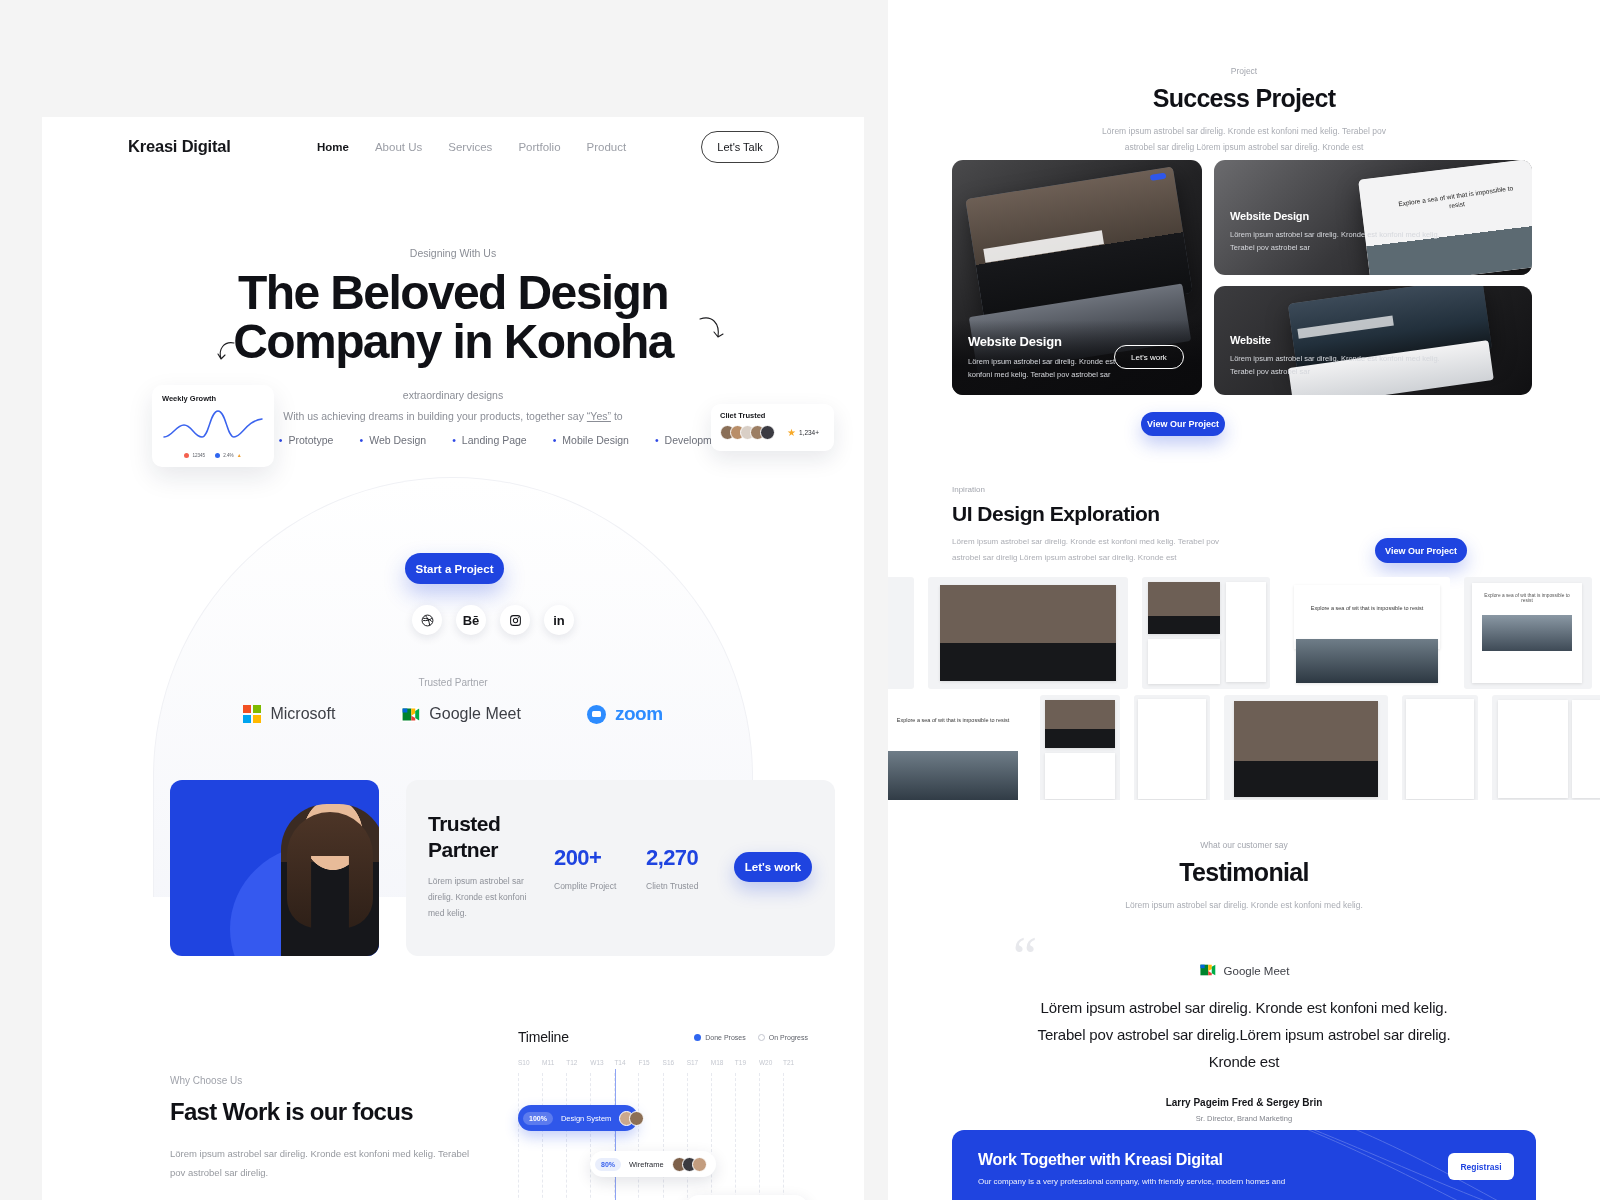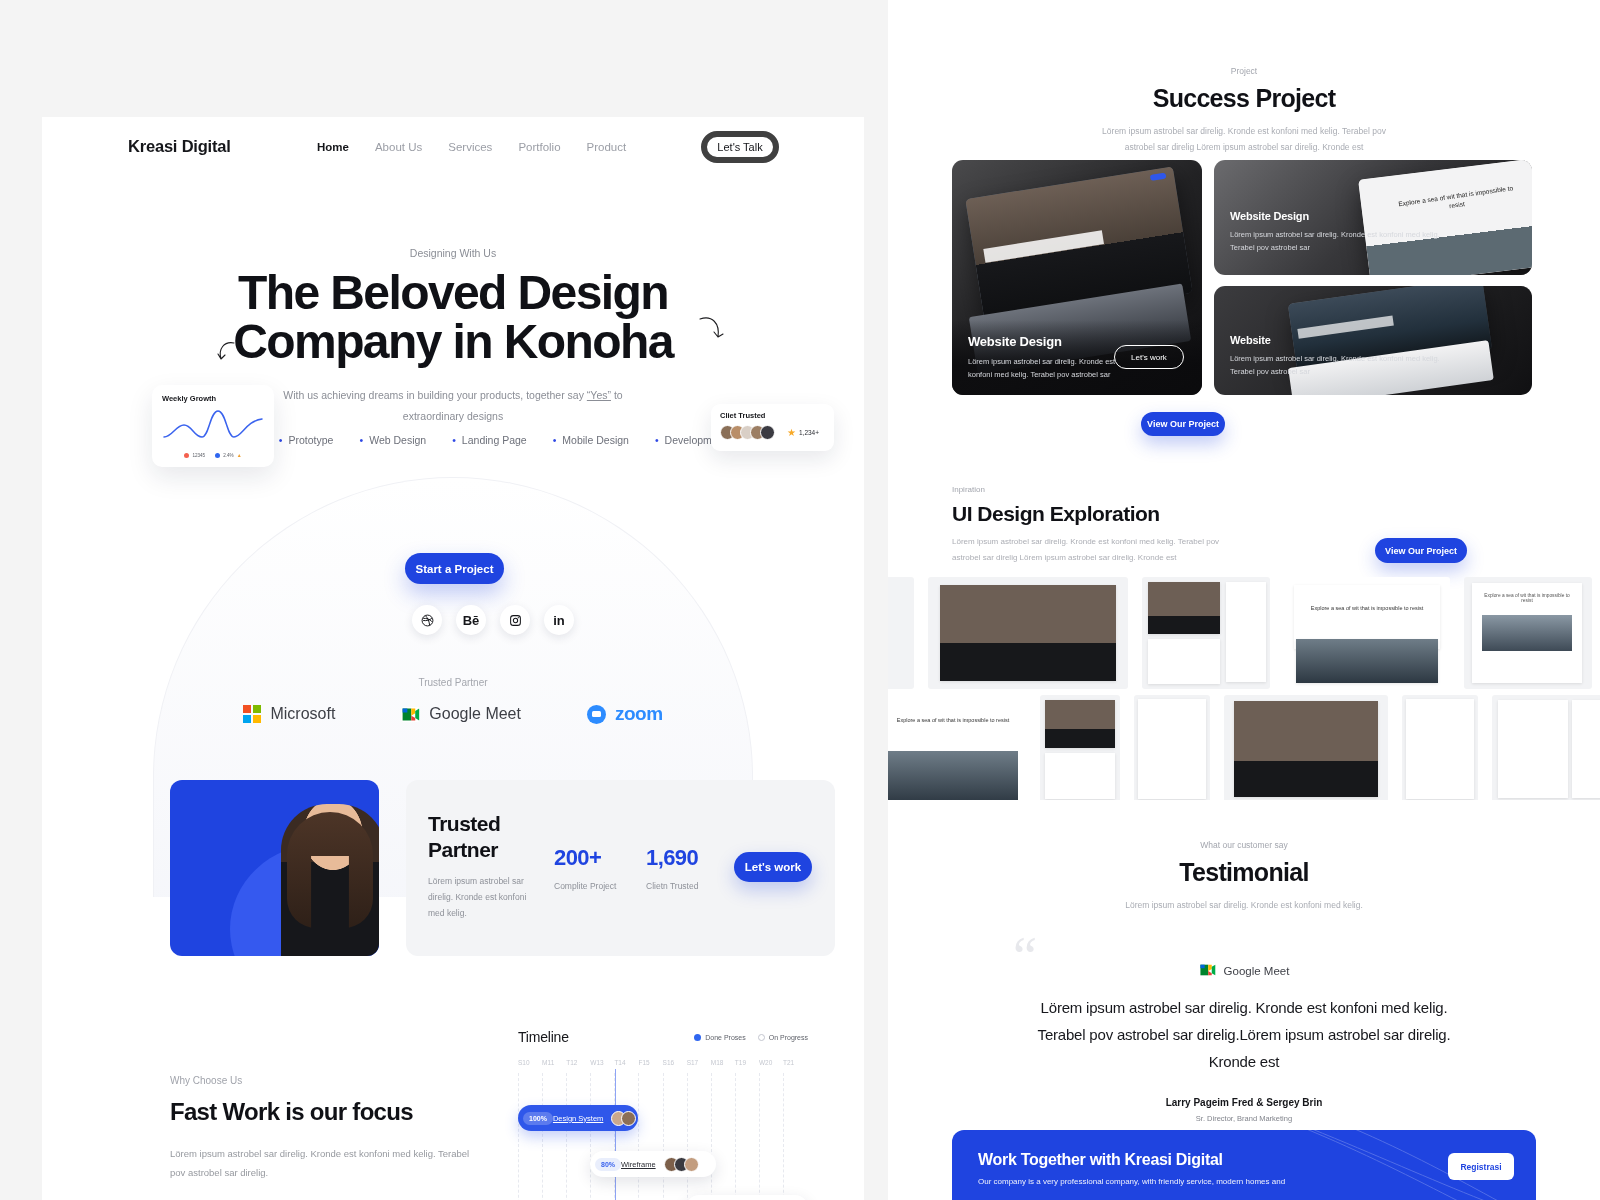--- a/index.html
+++ b/index.html
@@ -31,21 +31,21 @@
   }
   .nav-links {
     position: absolute; left: 275px; top: 24px;
     display: flex; gap: 26px; align-items: center;
   }
   .nav-link { font-size: 11.5px; color: #9b9ea6; cursor: pointer; white-space: nowrap; }
   .nav-link.active { color: #15161a; font-weight: 700; }
   .btn-talk {
     position: absolute; right: 85px; top: 14px;
     width: 78px; height: 32px; border-radius: 18px;
-    border: 6px solid #404040; background: #fff;
+    border: 1px solid #404040; background: #fff;
     display: flex; align-items: center; justify-content: center;
     font-size: 11px; color: #15161a; cursor: pointer;
   }
 
   
   .hero { position: absolute; left: 0; top: 62px; width: 100%; }
   .eyebrow {
     text-align: center; font-size: 10.5px; color: #8b8e96; margin-top: 68px;
   }
   .hero-title {
@@ -209,21 +209,21 @@
   .tl-cols i { width: 24.1px; border-left: 1px dashed #e7e9ef; height: 100%; display: block; }
   .tl-now { position: absolute; left: 97px; top: 10px; width: 1.4px; height: 144px; background: #8ea4f5; }
   .tl-bar {
     position: absolute; display: flex; align-items: center; border-radius: 16px; height: 26px;
   }
   .tl-bar.blue { background: #2f57ea; color: #fff; box-shadow: 0 6px 14px rgba(47,87,234,0.28); }
   .tl-bar.white { background: #fff; color: #2a2c33; box-shadow: 0 5px 16px rgba(20,25,60,0.12); }
   .pct { font-size: 7px; font-weight: 700; border-radius: 10px; padding: 3px 6px; margin-left: 5px; }
   .tl-bar.blue .pct { background: rgba(255,255,255,0.22); color: #fff; }
   .tl-bar.white .pct { background: #e9eefc; color: #3a63ee; }
-  .tl-lbl { font-size: 7.5px; white-space: nowrap; text-decoration: underline; }
+  .tl-lbl { font-size: 7.5px; margin-left: 8px; white-space: nowrap; }
   .tl-avs { display: flex; margin-left: 8px; margin-right: 5px; }
   .tl-avs i { width: 15px; height: 15px; border-radius: 50%; border: 1.4px solid #fff; margin-left: -5px; background: #b8a190; display: block; }
   .tl-avs i:first-child { margin-left: 0; }
 
   
   .page-right {
     position: absolute; left: 888px; top: 0; width: 712px; height: 1200px;
     background: #fff; overflow: hidden;
   }
   .r-eyebrow { text-align: center; font-size: 8.5px; color: #a3a6ae; }
@@ -316,22 +316,22 @@
 
     <div class="arc"></div>
 
     <div class="hero">
       <div class="eyebrow">Designing With Us</div>
       <div class="hero-title">
         <div>The Beloved Design</div>
         <div>Company in Konoha</div>
       </div>
       <div class="hero-sub">
+        <div>extraordinary designs</div>
         <div><span>With us achieving dreams in building your products, together say </span><u>“Yes”</u><span> to</span></div>
-        <div>extraordinary designs</div>
       </div>
       <div class="hero-tags">
         <span>UI/UX Design</span>
         <span>Prototype</span>
         <span>Web Design</span>
         <span>Landing Page</span>
         <span>Mobile Design</span>
         <span>Development</span>
       </div>
     </div>
@@ -446,21 +446,21 @@
             <div>Trusted</div>
             <div>Partner</div>
           </div>
           <div class="s-desc">Lörem ipsum astrobel sar direlig. Kronde est konfoni med kelig.</div>
         </div>
         <div class="stat">
           <div class="n">200+</div>
           <div class="c">Complite Project</div>
         </div>
         <div class="stat">
-          <div class="n">1,690</div>
+          <div class="n">2,270</div>
           <div class="c">Clietn Trusted</div>
         </div>
         <button class="btn-primary btn-letswork">Let's work</button>
       </div>
     </div>
 
     <div class="why">
       <div class="k">Why Choose Us</div>
       <div class="h">Fast Work is our focus</div>
       <div class="p">Lörem ipsum astrobel sar direlig. Kronde est konfoni med kelig. Terabel pov astrobel sar direlig.</div>

